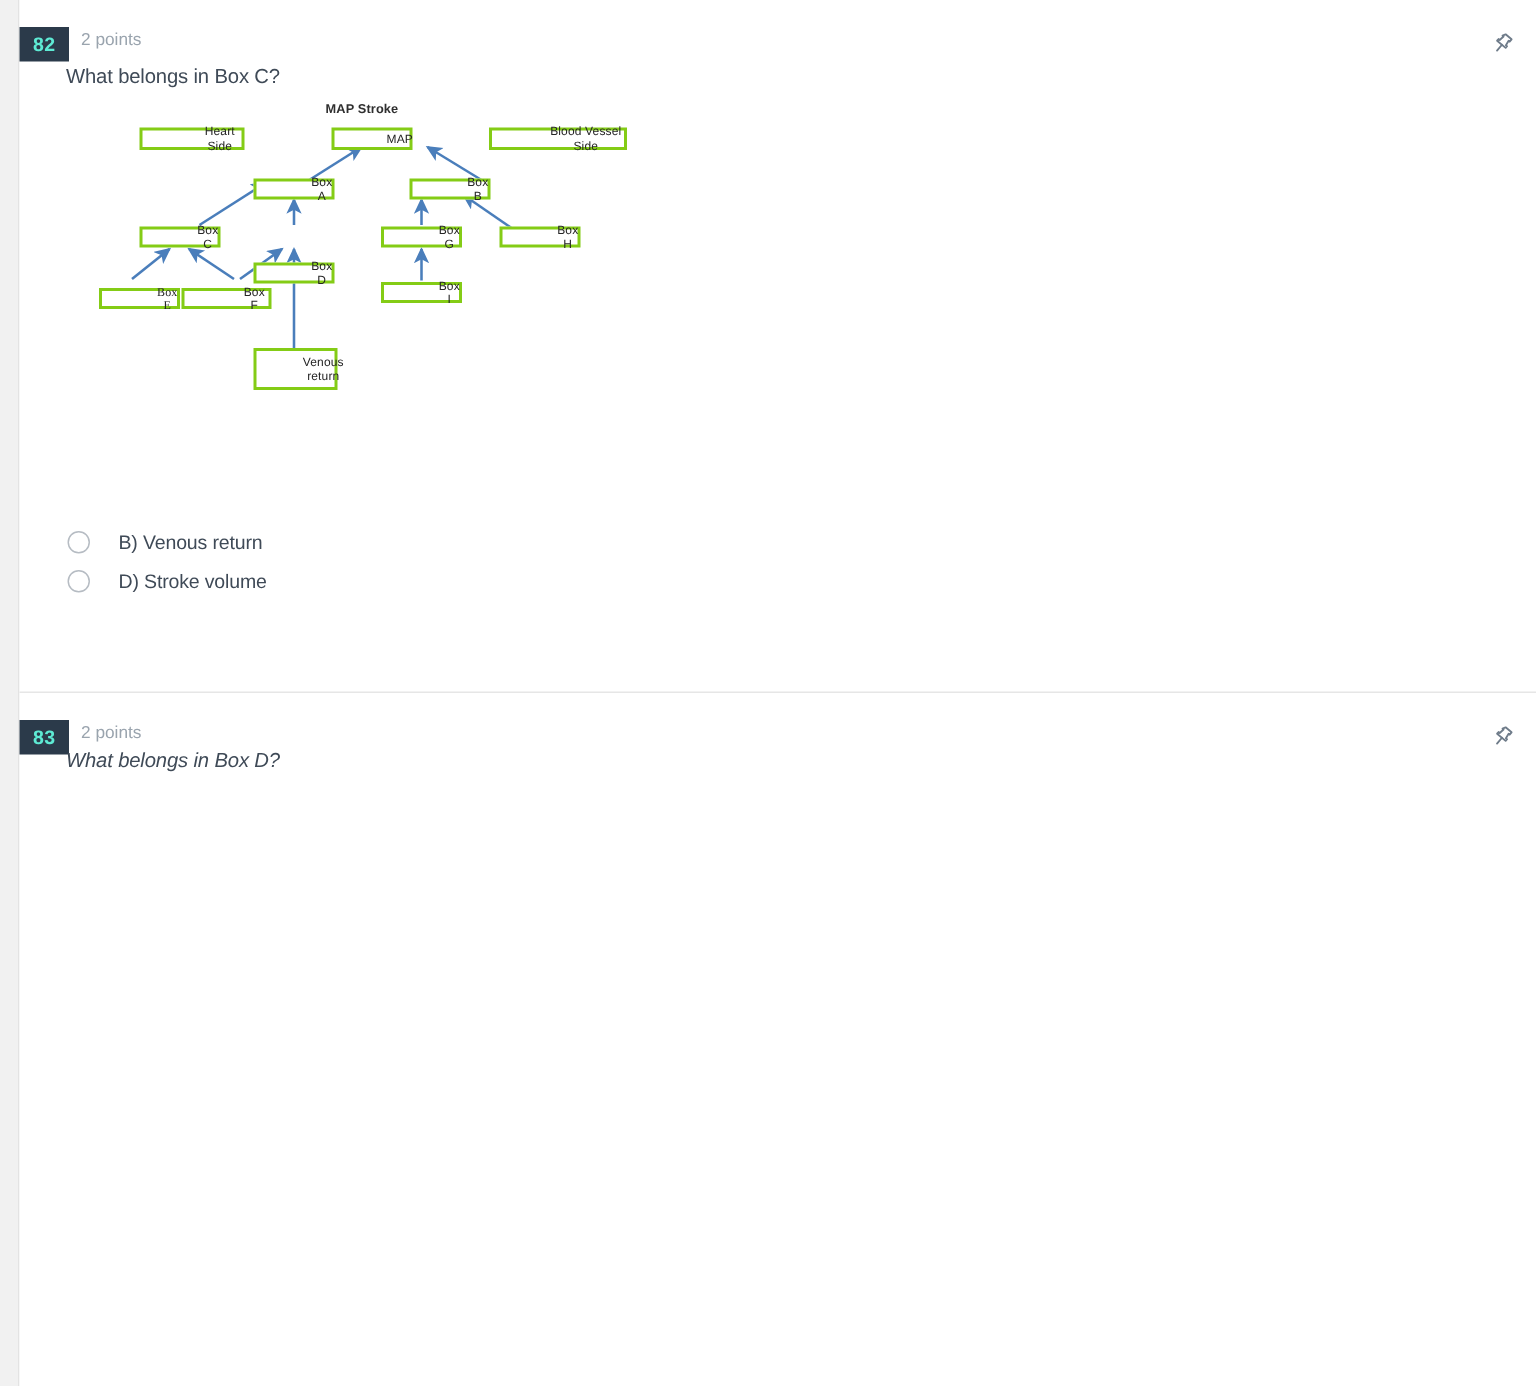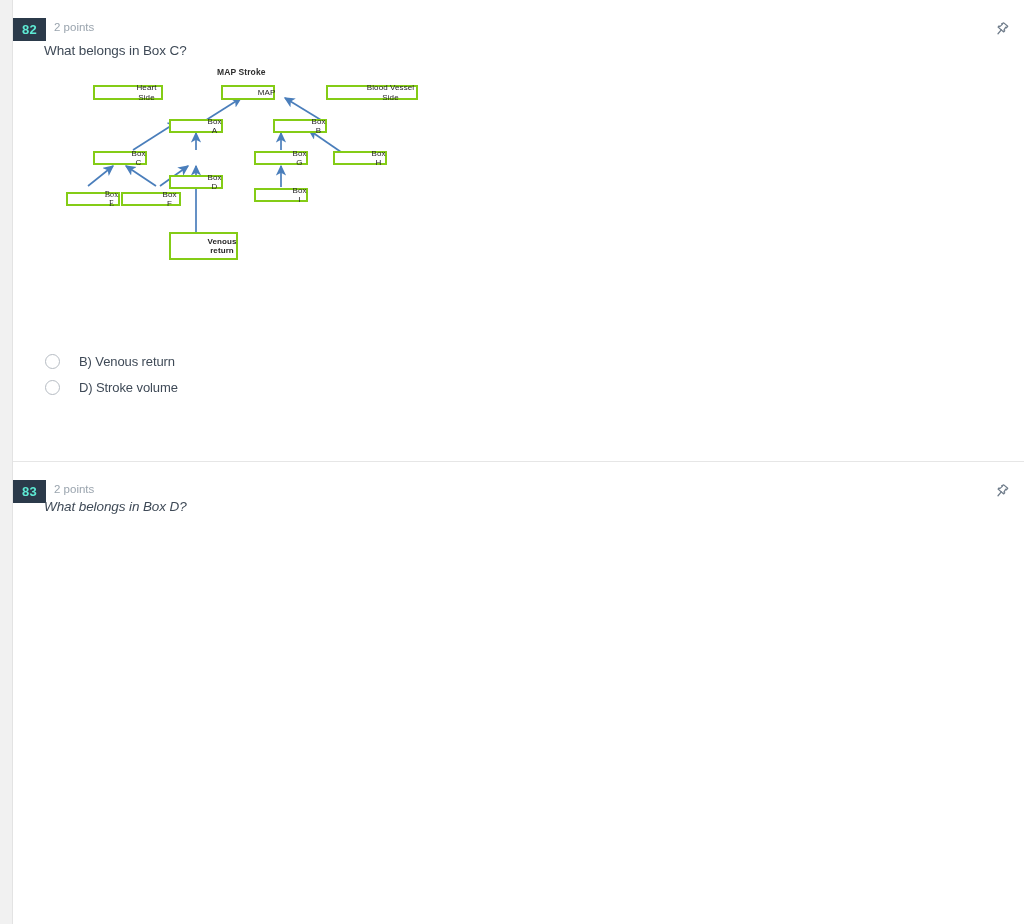--- a/index.html
+++ b/index.html
@@ -223,21 +223,21 @@
 
       <div class="dbox" style="left:40px; top:89px; width:54px; height:14px;">Box C</div>
       <div class="dbox" style="left:116px; top:89px; width:54px; height:14px;margin-top:24px;">Box D</div>
       <div class="dbox" style="left:201px; top:89px; width:54px; height:14px;">Box G</div>
       <div class="dbox" style="left:280px; top:89px; width:54px; height:14px;">Box H</div>
 
       <div class="dbox" style="left:13px; top:130px; width:54px; height:14px;font-family:Liberation Serif, serif;">Box E</div>
       <div class="dbox" style="left:68px; top:130px; width:60px; height:14px;">Box F</div>
       <div class="dbox" style="left:201px; top:126px; width:54px; height:14px;">Box I</div>
 
-      <div class="dbox" style="left:116px; top:170px; width:69px; height:28px;font-weight:bold;">Venous
+      <div class="dbox" style="left:116px; top:170px; width:56px; height:28px;">Venous
 return</div>
     </div>
 
     <div class="options" style="top:349px;">
       <div class="option-row">
         <span class="radio"></span>
         <span class="option-label">B) Venous return</span>
       </div>
       <div class="option-row">
         <span class="radio"></span>

